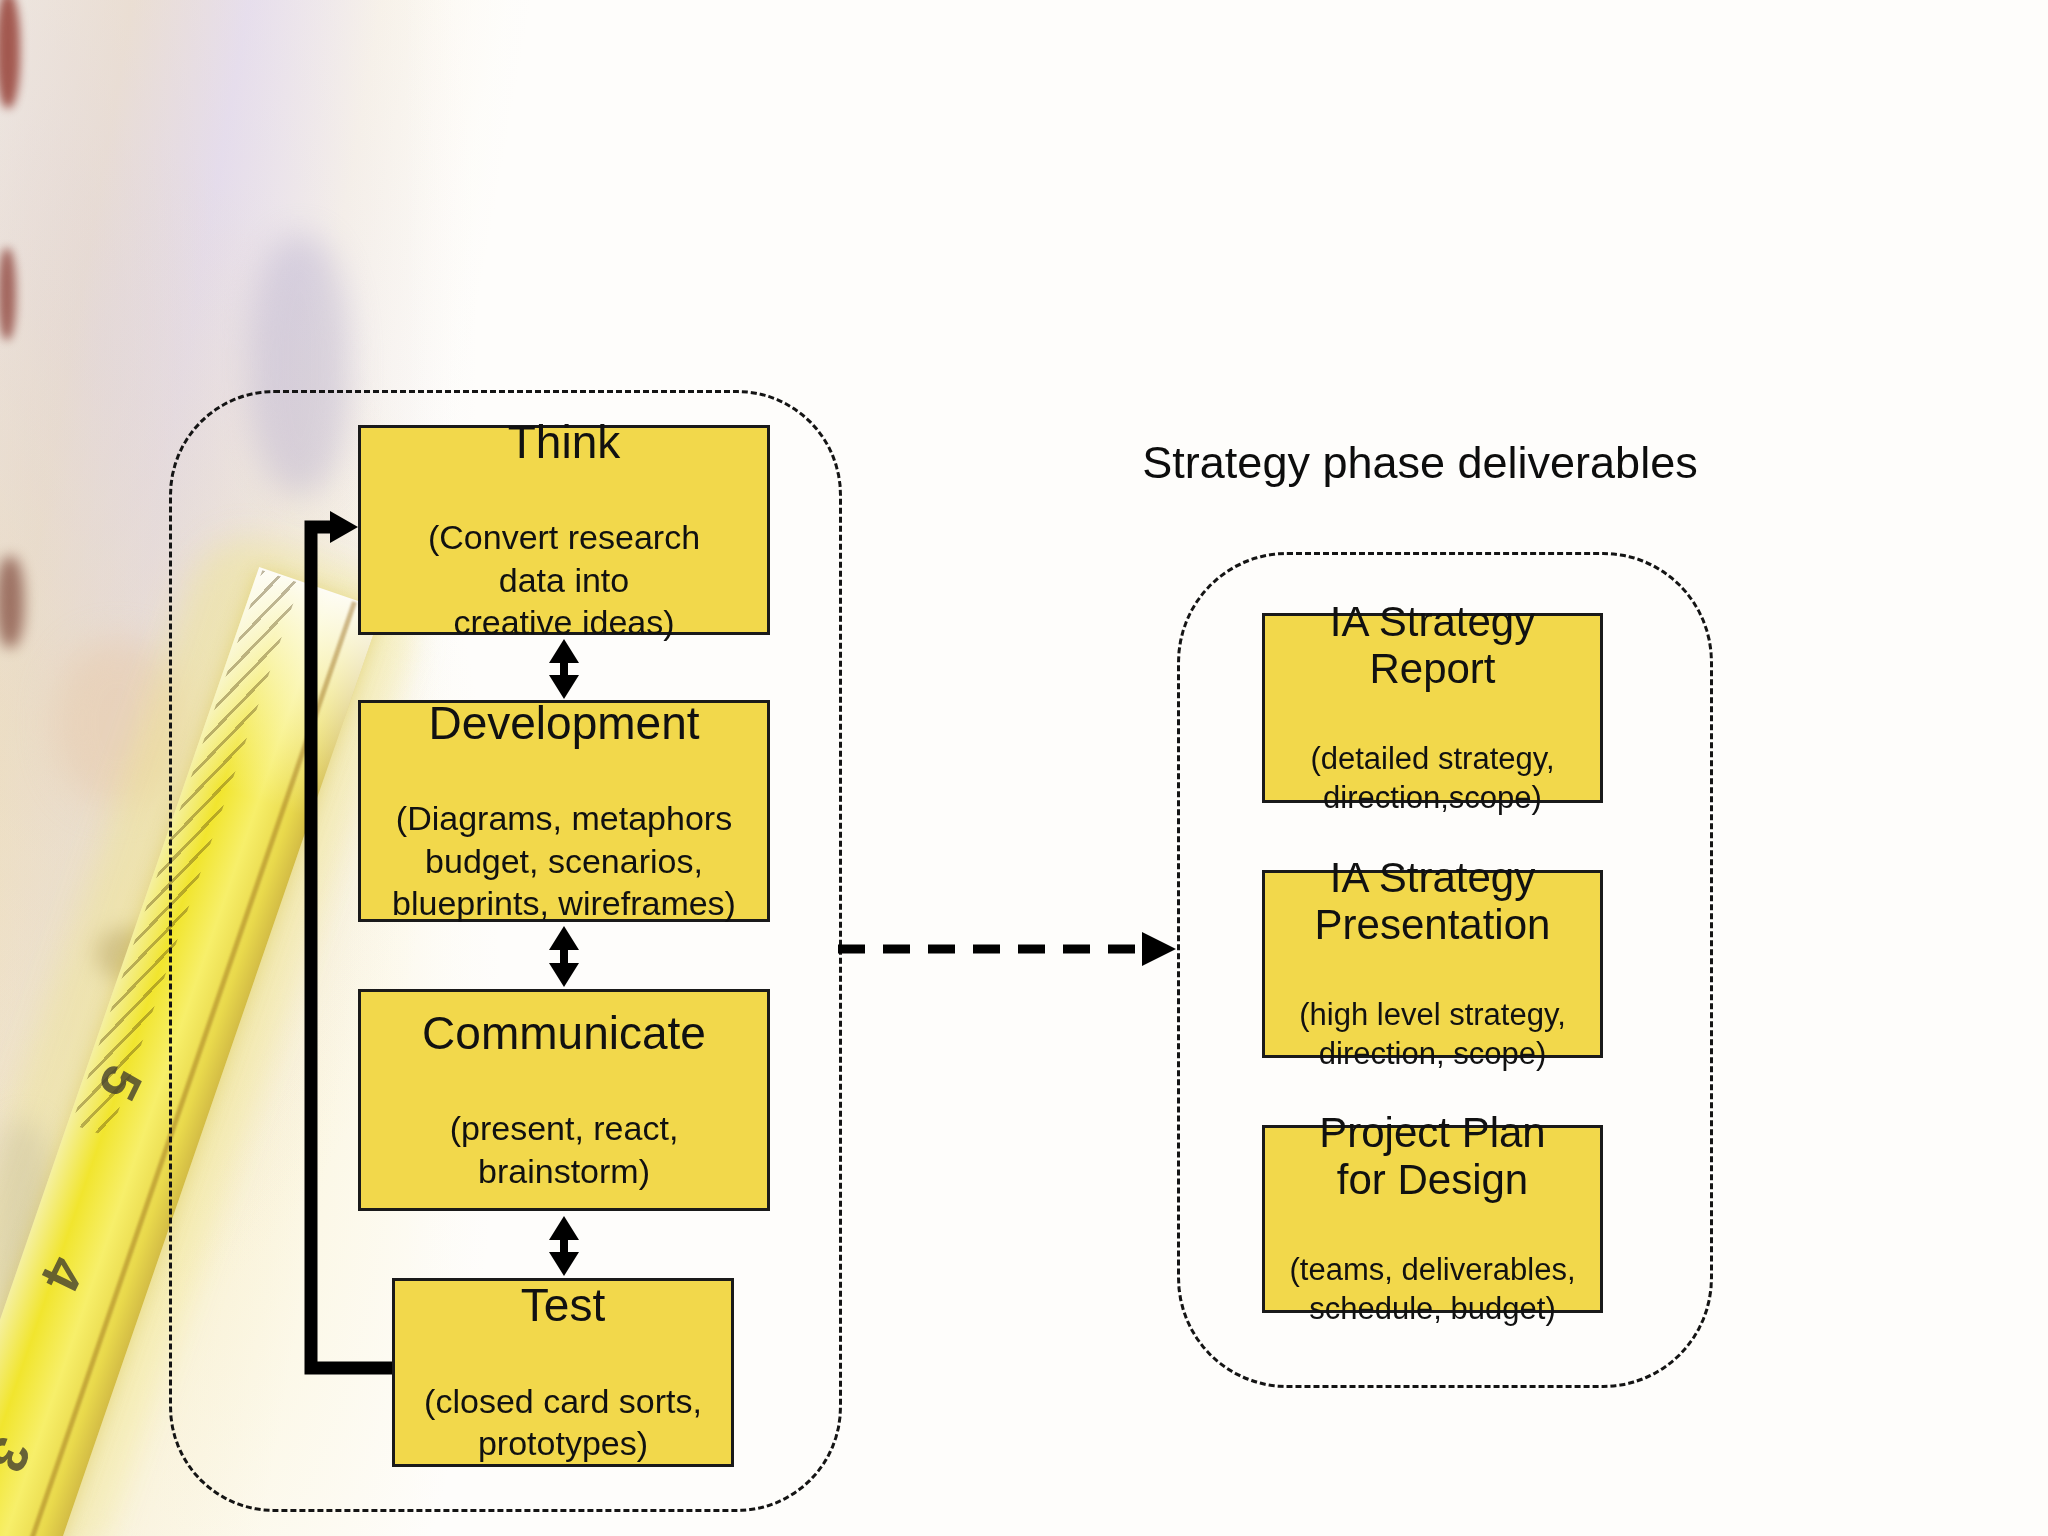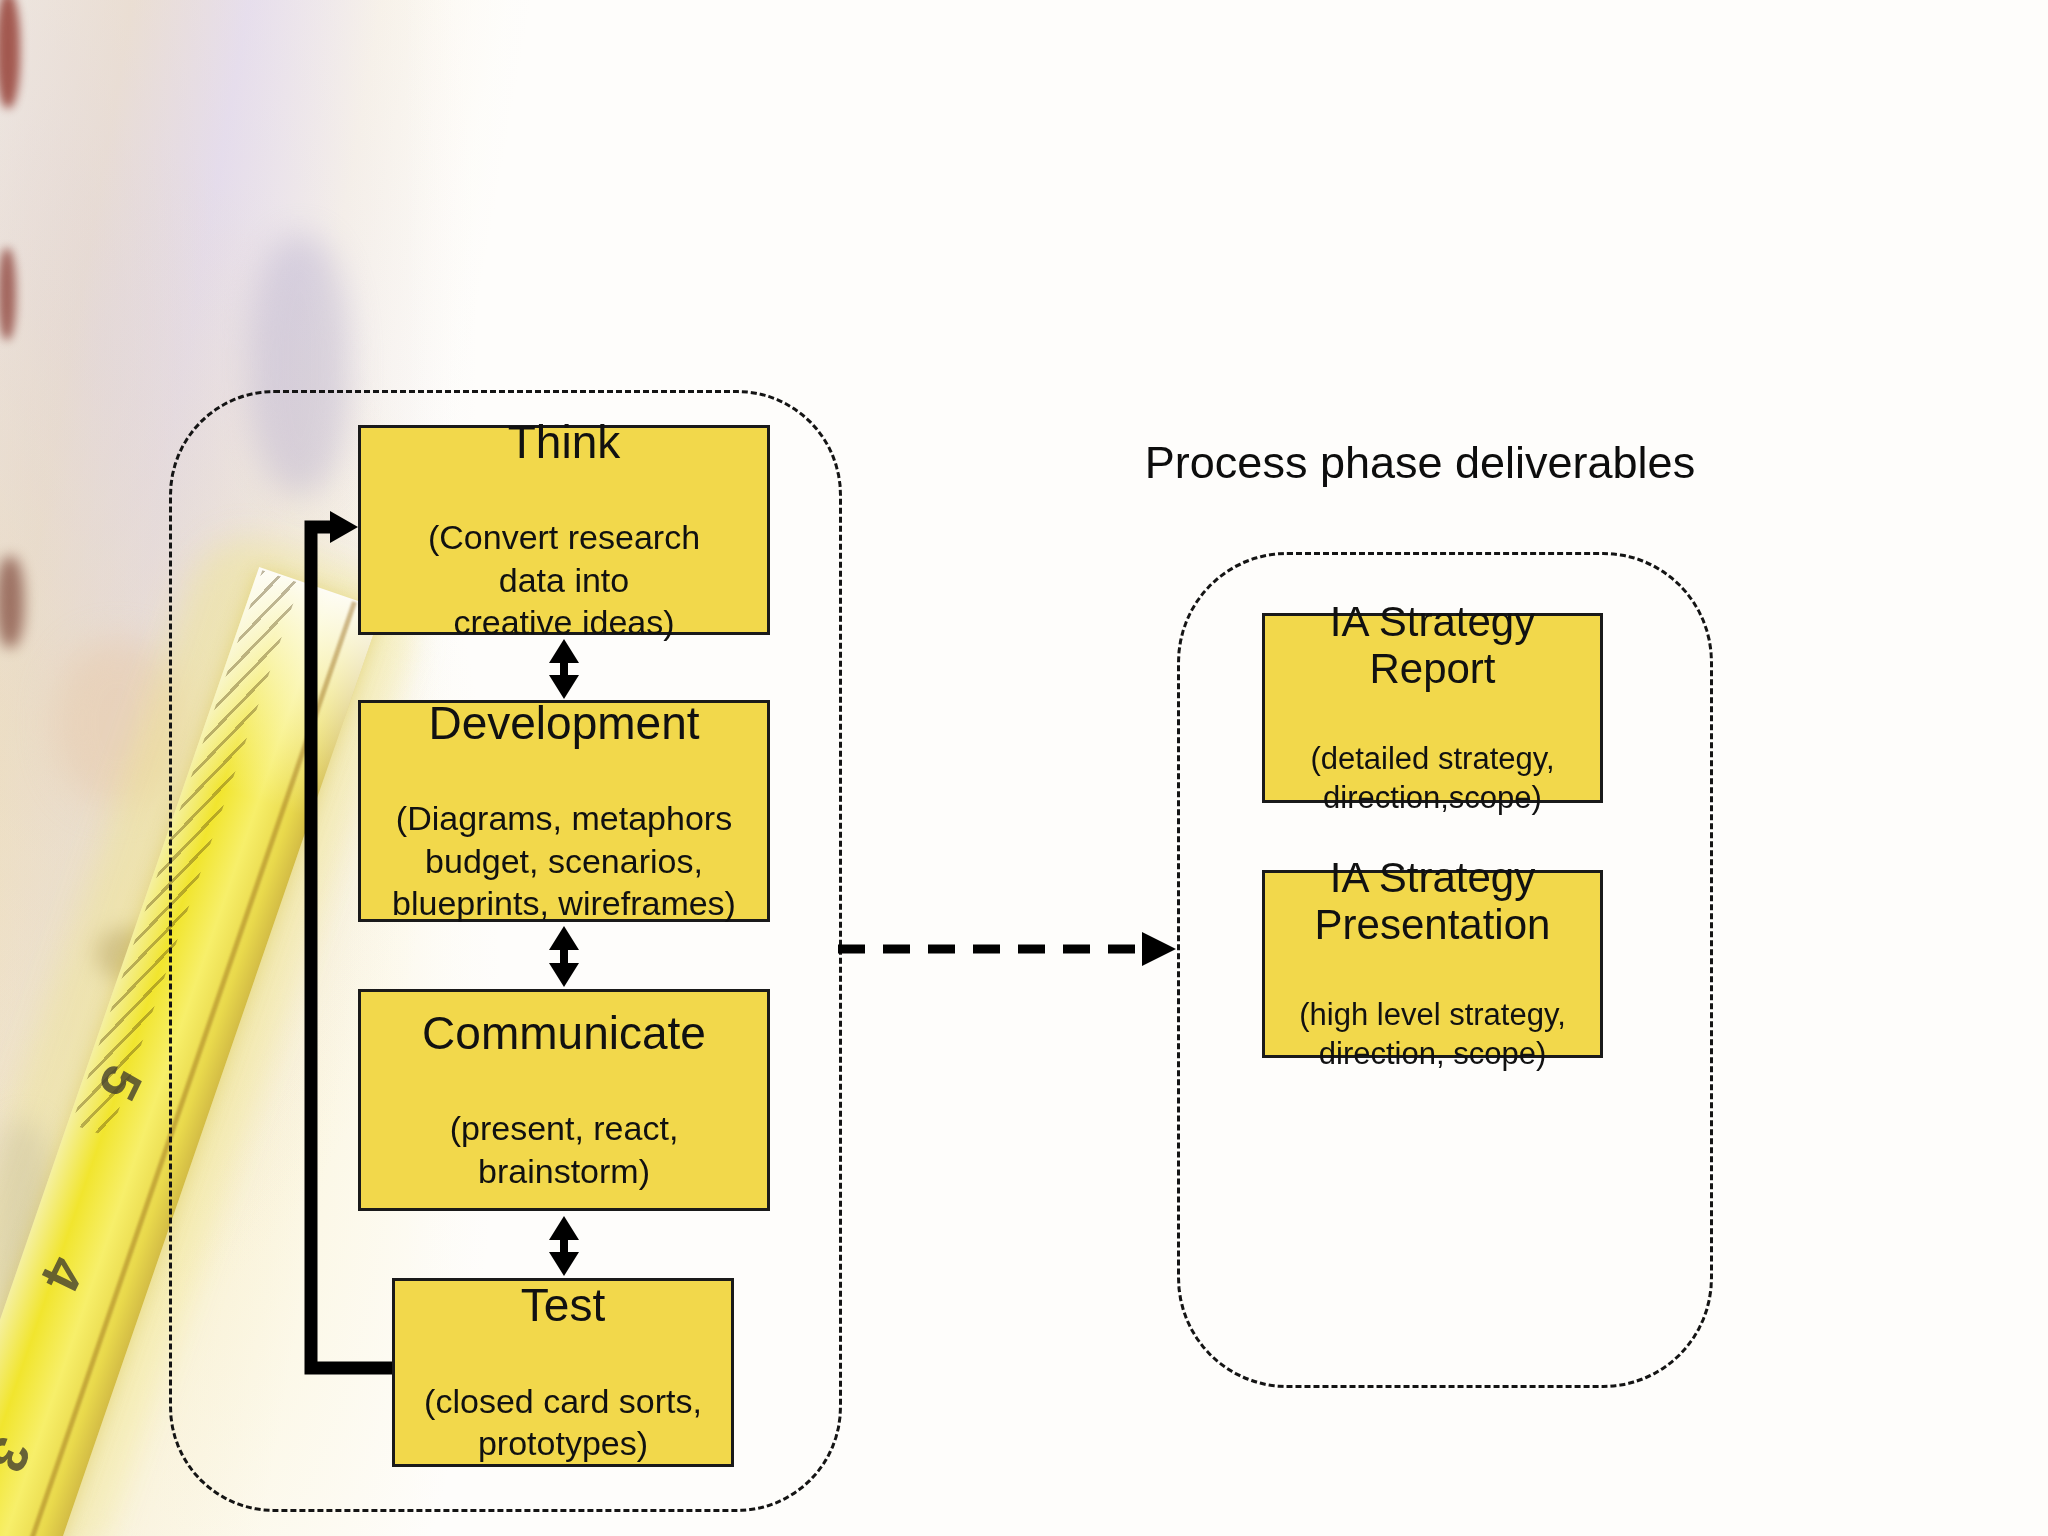--- a/index.html
+++ b/index.html
@@ -137,35 +137,41 @@
     <div class="heading">Communicate</div>
     <div class="sub">(present, react,
 brainstorm)</div>
   </div>
   <div id="box-test" class="ybox left-box">
     <div class="heading">Test</div>
     <div class="sub">(closed card sorts,
 prototypes)</div>
   </div>
 
-  <div id="deliverables-label">Process phase deliverables</div>
+  <div id="deliverables-label">Strategy phase deliverables</div>
   <div id="deliverables-group" class="dashed-group"></div>
 
   <div id="box-report" class="ybox right-box">
     <div class="heading">IA Strategy
 Report</div>
     <div class="sub">(detailed strategy,
 direction,scope)</div>
   </div>
   <div id="box-presentation" class="ybox right-box">
     <div class="heading">IA Strategy
 Presentation</div>
     <div class="sub">(high level strategy,
 direction, scope)</div>
   </div>
+  <div id="box-plan" class="ybox right-box">
+    <div class="heading">Project Plan
+for Design</div>
+    <div class="sub">(teams, deliverables,
+schedule, budget)</div>
+  </div>
 
   <svg id="connectors" viewBox="0 0 2048 1536" xmlns="http://www.w3.org/2000/svg">
 
     <g stroke="#000" fill="#000">
       <line x1="564" y1="657" x2="564" y2="681" stroke-width="8"></line>
       <polygon points="564,639 549,663 579,663" stroke="none"></polygon>
       <polygon points="564,699 549,675 579,675" stroke="none"></polygon>
     </g>
 
     <g stroke="#000" fill="#000">

